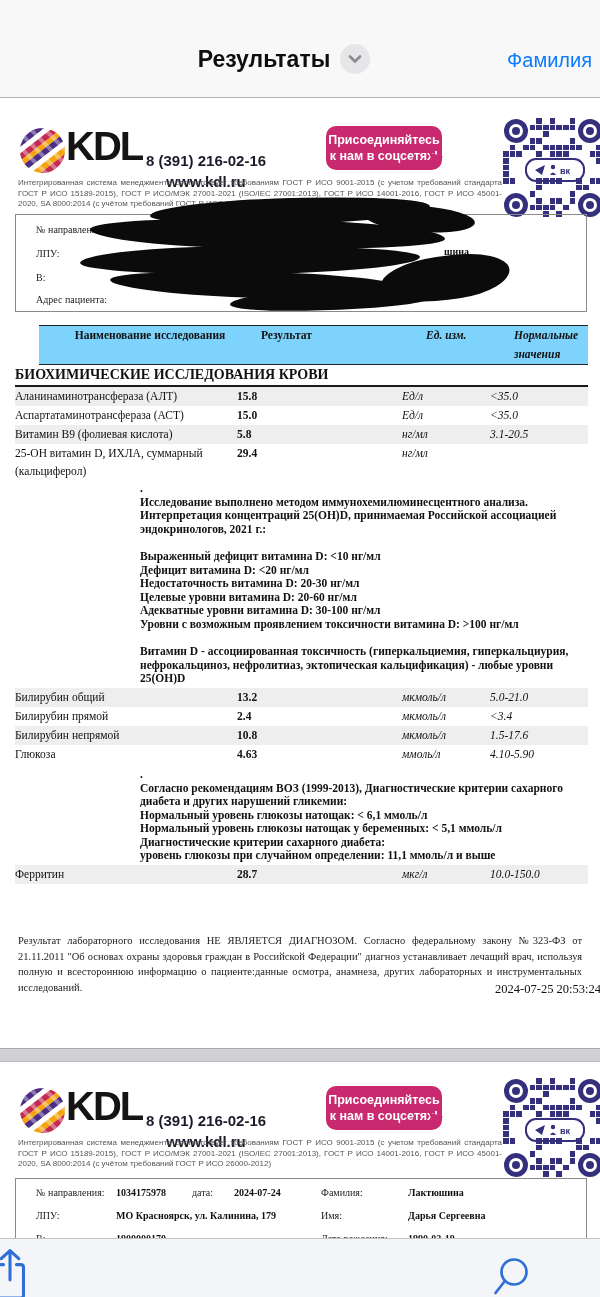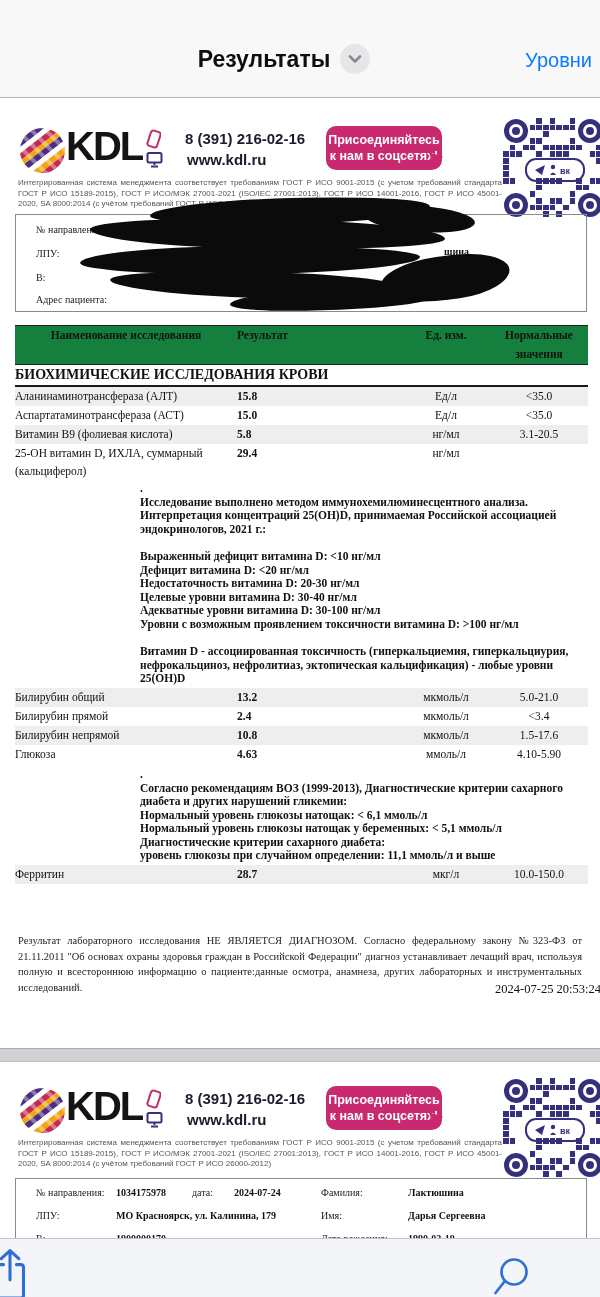--- a/index.html
+++ b/index.html
@@ -20,21 +20,21 @@
   .page1{top:98px;height:950px;}
   .separator{position:absolute;top:1048px;left:0;right:0;height:12px;background:#d1d1d5;
        border-top:1px solid #aaaaae;border-bottom:1px solid #bdbdc1;z-index:5;}
   .page2{top:1061px;height:177px;}
   
   .kdl-header{position:absolute;left:0;width:600px;height:92px;}
   .logo-circle{position:absolute;left:20px;top:6px;width:45px;height:45px;}
   .logo-kdl{position:absolute;left:66px;top:2px;font:700 40px/45px "Liberation Sans",sans-serif;
        letter-spacing:-2px;color:#141414;}
   .contact{position:absolute;left:146px;top:6px;}
-  .contact .crow{display:flex;align-items:center;gap:24px;height:21px;}
+  .contact .crow{display:flex;align-items:center;gap:24px;height:21px;flex-direction:column;}
   .contact .ctext{font:700 15px "Liberation Sans",sans-serif;color:#1b1b2b;}
   .badge{position:absolute;left:326px;top:4px;width:116px;height:44px;background:#c9296f;
        border-radius:10px;color:#fff;display:flex;flex-direction:column;justify-content:center;
        align-items:center;font:700 12.5px/16px "Liberation Sans",sans-serif;}
   .badge::after{content:"";position:absolute;right:-9px;bottom:5px;width:0;height:0;
        border:8px solid transparent;border-left:12px solid #c9296f;transform:rotate(-18deg);}
   
   .qr{position:absolute;left:503px;top:-4px;width:100px;height:100px;}
   .qr i{position:absolute;background:#34307c;display:block;}
   .qr .fndr{position:absolute;width:14px;height:14px;border:5px solid #34307c;border-radius:50%;background:#fff;}
@@ -48,23 +48,23 @@
   .pbox .lbl{position:absolute;font:400 10px "Liberation Serif",serif;color:#222;}
   .pbox .val{position:absolute;font:700 10px "Liberation Serif",serif;color:#111;}
   
   .scribble{position:absolute;left:80px;top:100px;width:415px;height:112px;z-index:4;}
   .scribble b{position:absolute;background:#0b0b0b;display:block;}
   
   .rtable{position:absolute;left:15px;top:227px;width:573px;}
   .t-row{display:grid;grid-template-columns:222px 165px 88px 98px;min-height:19px;
        font:400 11.5px/19px "Liberation Serif",serif;}
   .t-row .c-res{font-weight:700;}
-  .t-row .c-unit,.t-row .c-norm{text-align:center;}
-  .t-head{background:#15803d;border-top:1.5px solid #222;border-bottom:1.5px solid #222;
-       font-weight:700;}
+  .t-row .c-unit,.t-row .c-norm{font-style:italic;}
+  .t-head{background:#7dd3fc;border-top:1.5px solid #222;border-bottom:1.5px solid #222;
+       font-weight:700;margin-left:24px;}
   .t-head .c-name{text-align:center;}
   .t-section{font:700 14px/20px "Liberation Serif",serif;border-bottom:2px solid #1a1a1a;}
   .striped{background:#eeeeef;}
   .name2{font:400 11.5px/17px "Liberation Serif",serif;}
   .comment{margin:2px 0 2px 125px;width:448px;font:700 11.5px/13.6px "Liberation Serif",serif;}
   .comment div:empty::before{content:"\00a0";}
   .comment2{margin-top:4px;}
   
   .disclaimer{position:absolute;left:18px;top:835px;width:564px;text-align:justify;
        font:400 10.5px/15.5px "Liberation Serif",serif;color:#222;}
@@ -80,21 +80,21 @@
 
 <div class="nav">
   <div class="nav-center">
     <span class="nav-title">Результаты</span>
     <span class="chev-circle">
       <svg width="18" height="18" viewBox="0 0 18 18">
         <path d="M4 6.5 L9 11.5 L14 6.5" fill="none" stroke="#8a8a8e" stroke-width="2.6" stroke-linecap="round" stroke-linejoin="round"></path>
       </svg>
     </span>
   </div>
-  <button class="done-btn">Уровни</button>
+  <button class="done-btn">Фамилия</button>
 </div>
 
 <div class="page page1">
 
   <div class="kdl-header" style="top:24px;">
     <svg class="logo-circle" viewBox="0 0 45 45">
       <defs>
           <clipPath id="lc1">
             <circle cx="22.5" cy="22.5" r="22.5"></circle>
           </clipPath>
@@ -272,21 +272,21 @@
     </div>
 
     <div class="comment">
       <div>.</div>
         <div>Исследование выполнено методом иммунохемилюминесцентного анализа.</div>
       <div>Интерпретация концентраций 25(OH)D, принимаемая Российской ассоциацией эндокринологов, 2021 г.:</div>
         <div></div>
       <div>Выраженный дефицит витамина D: &lt;10 нг/мл</div>
         <div>Дефицит витамина D: &lt;20 нг/мл</div>
       <div>Недостаточность витамина D: 20-30 нг/мл</div>
-        <div>Целевые уровни витамина D: 30-40 нг/мл</div>
+        <div>Целевые уровни витамина D: 20-60 нг/мл</div>
       <div>Адекватные уровни витамина D: 30-100 нг/мл</div>
         <div>Уровни с возможным проявлением токсичности витамина D: &gt;100 нг/мл</div>
       <div></div>
         <div>Витамин D - ассоциированная токсичность (гиперкальциемия, гиперкальциурия, нефрокальциноз, нефролитиаз, эктопическая кальцификация) - любые уровни 25(OH)D</div>
     </div>
 
     <div class="t-row striped">
       <span>Билирубин общий</span>
       <span class="c-res">13.2</span>
       <span class="c-unit">мкмоль/л</span>

